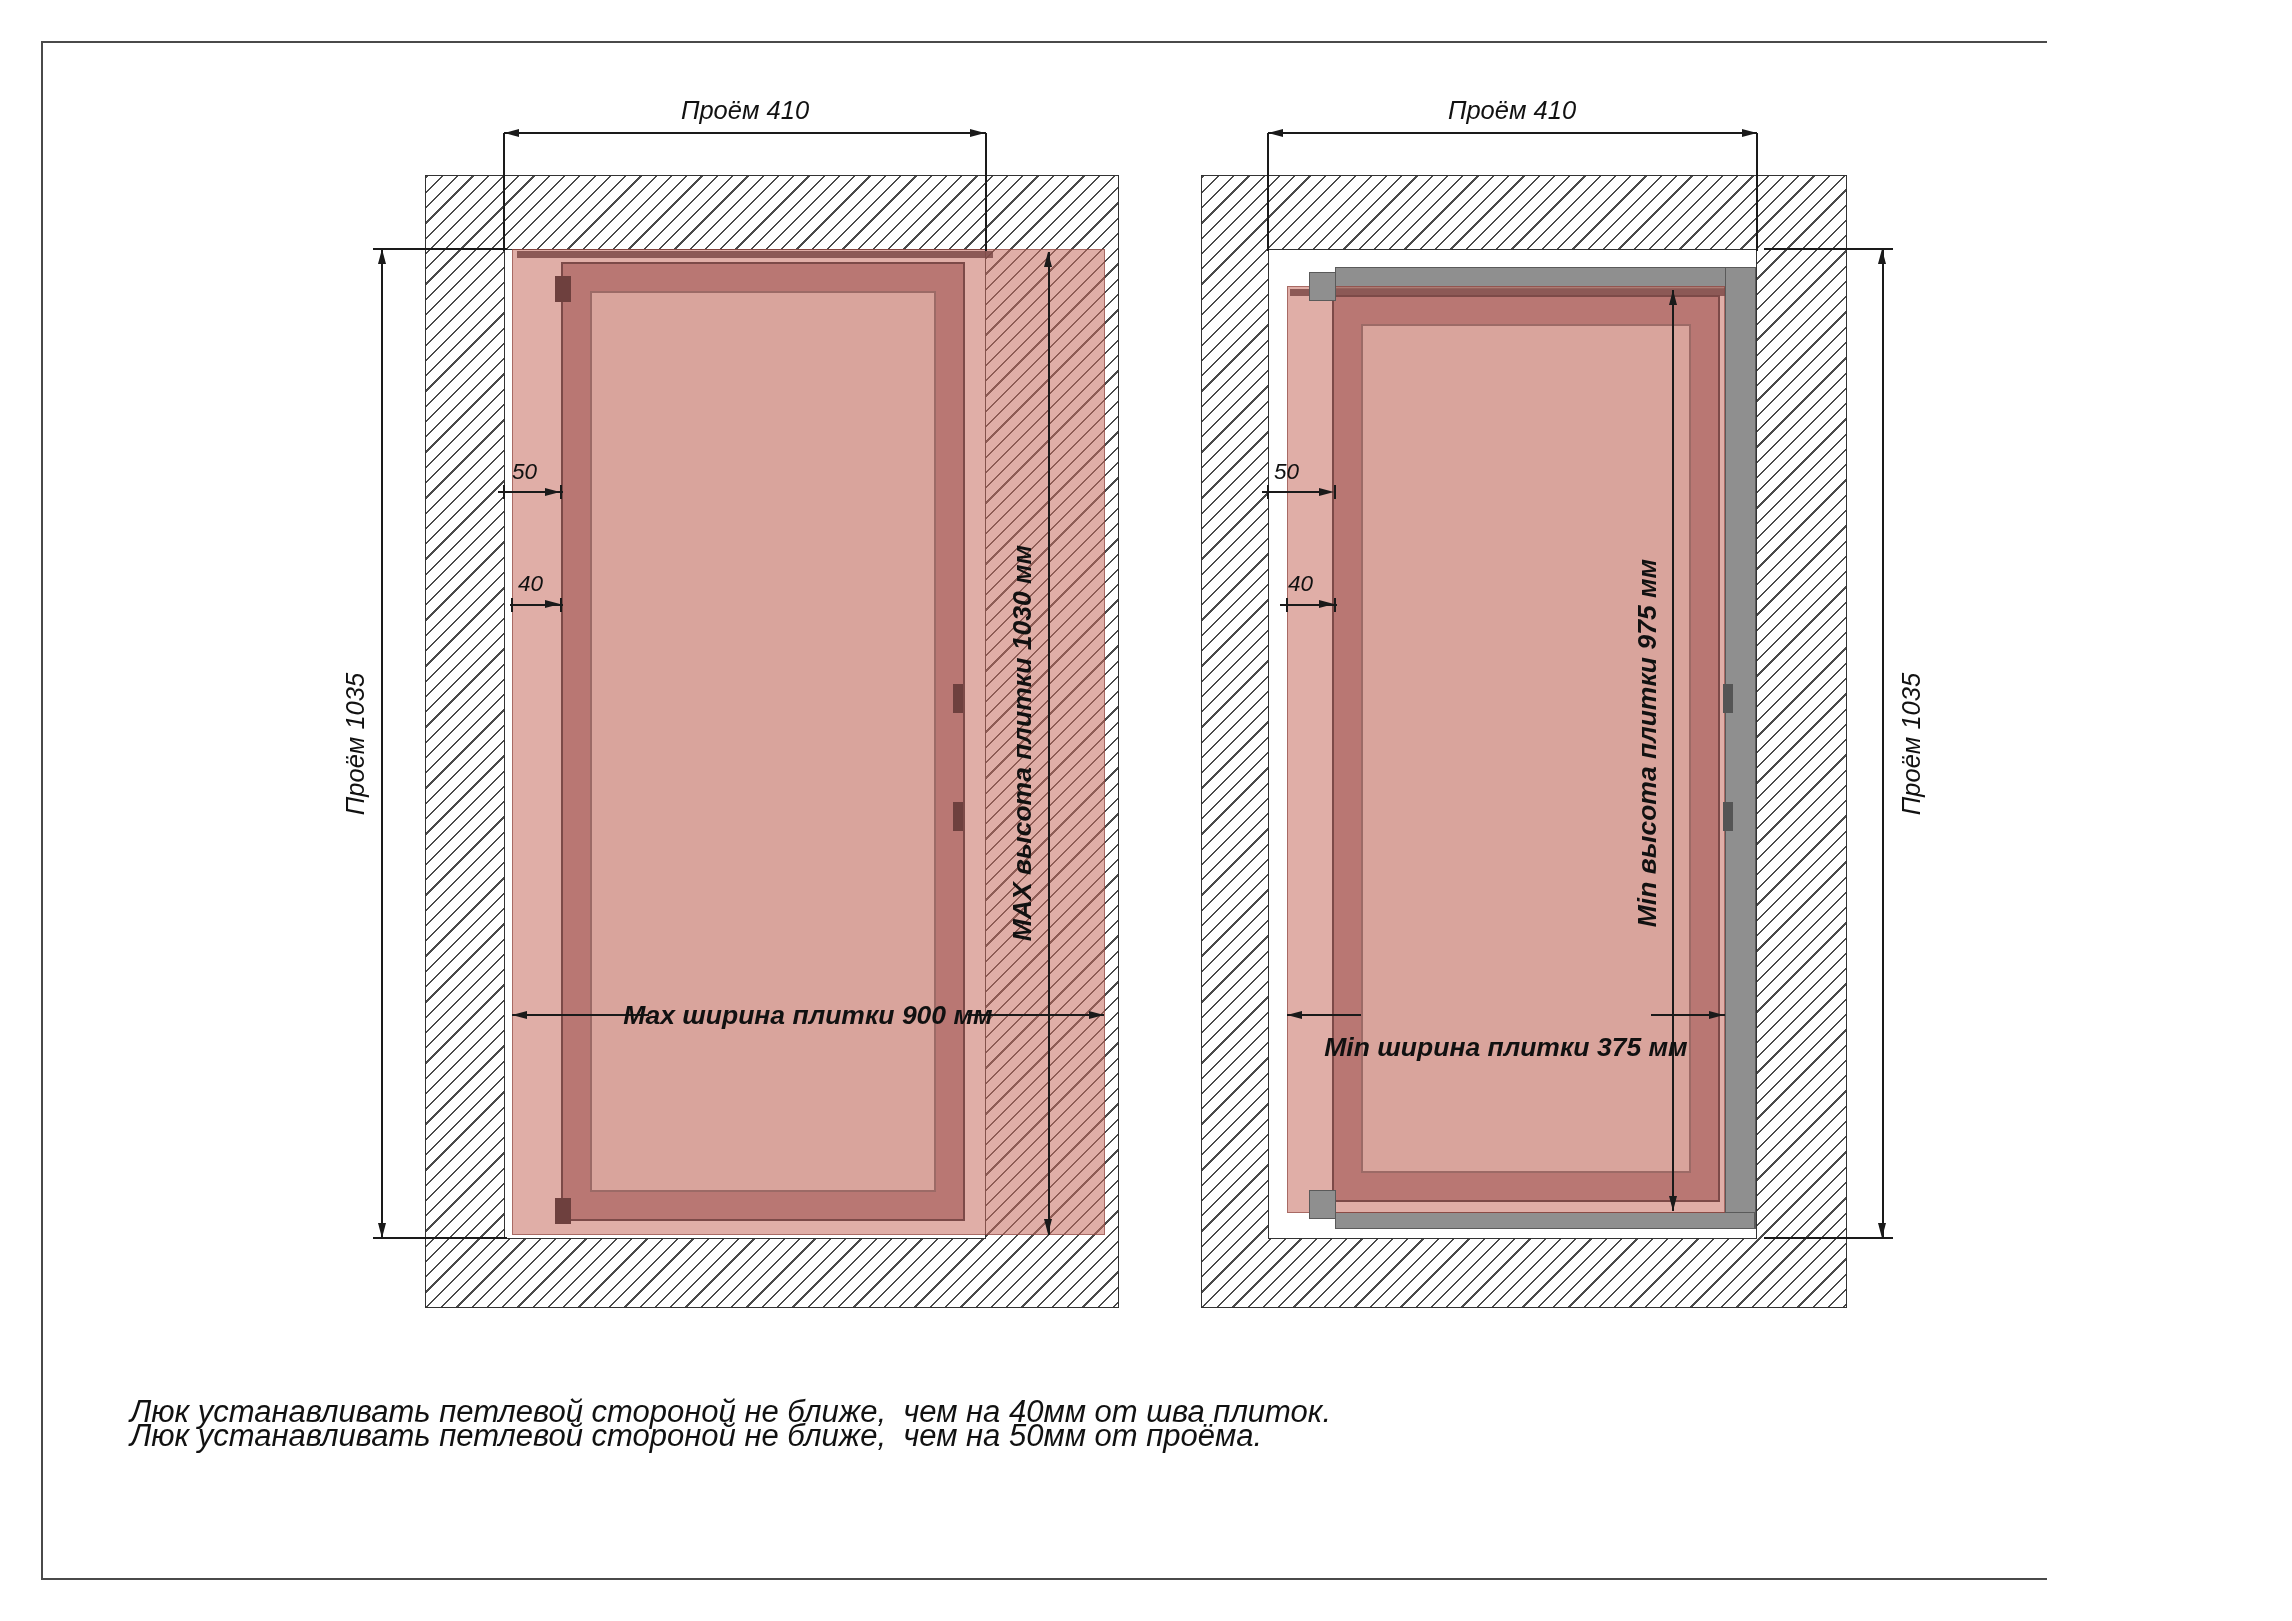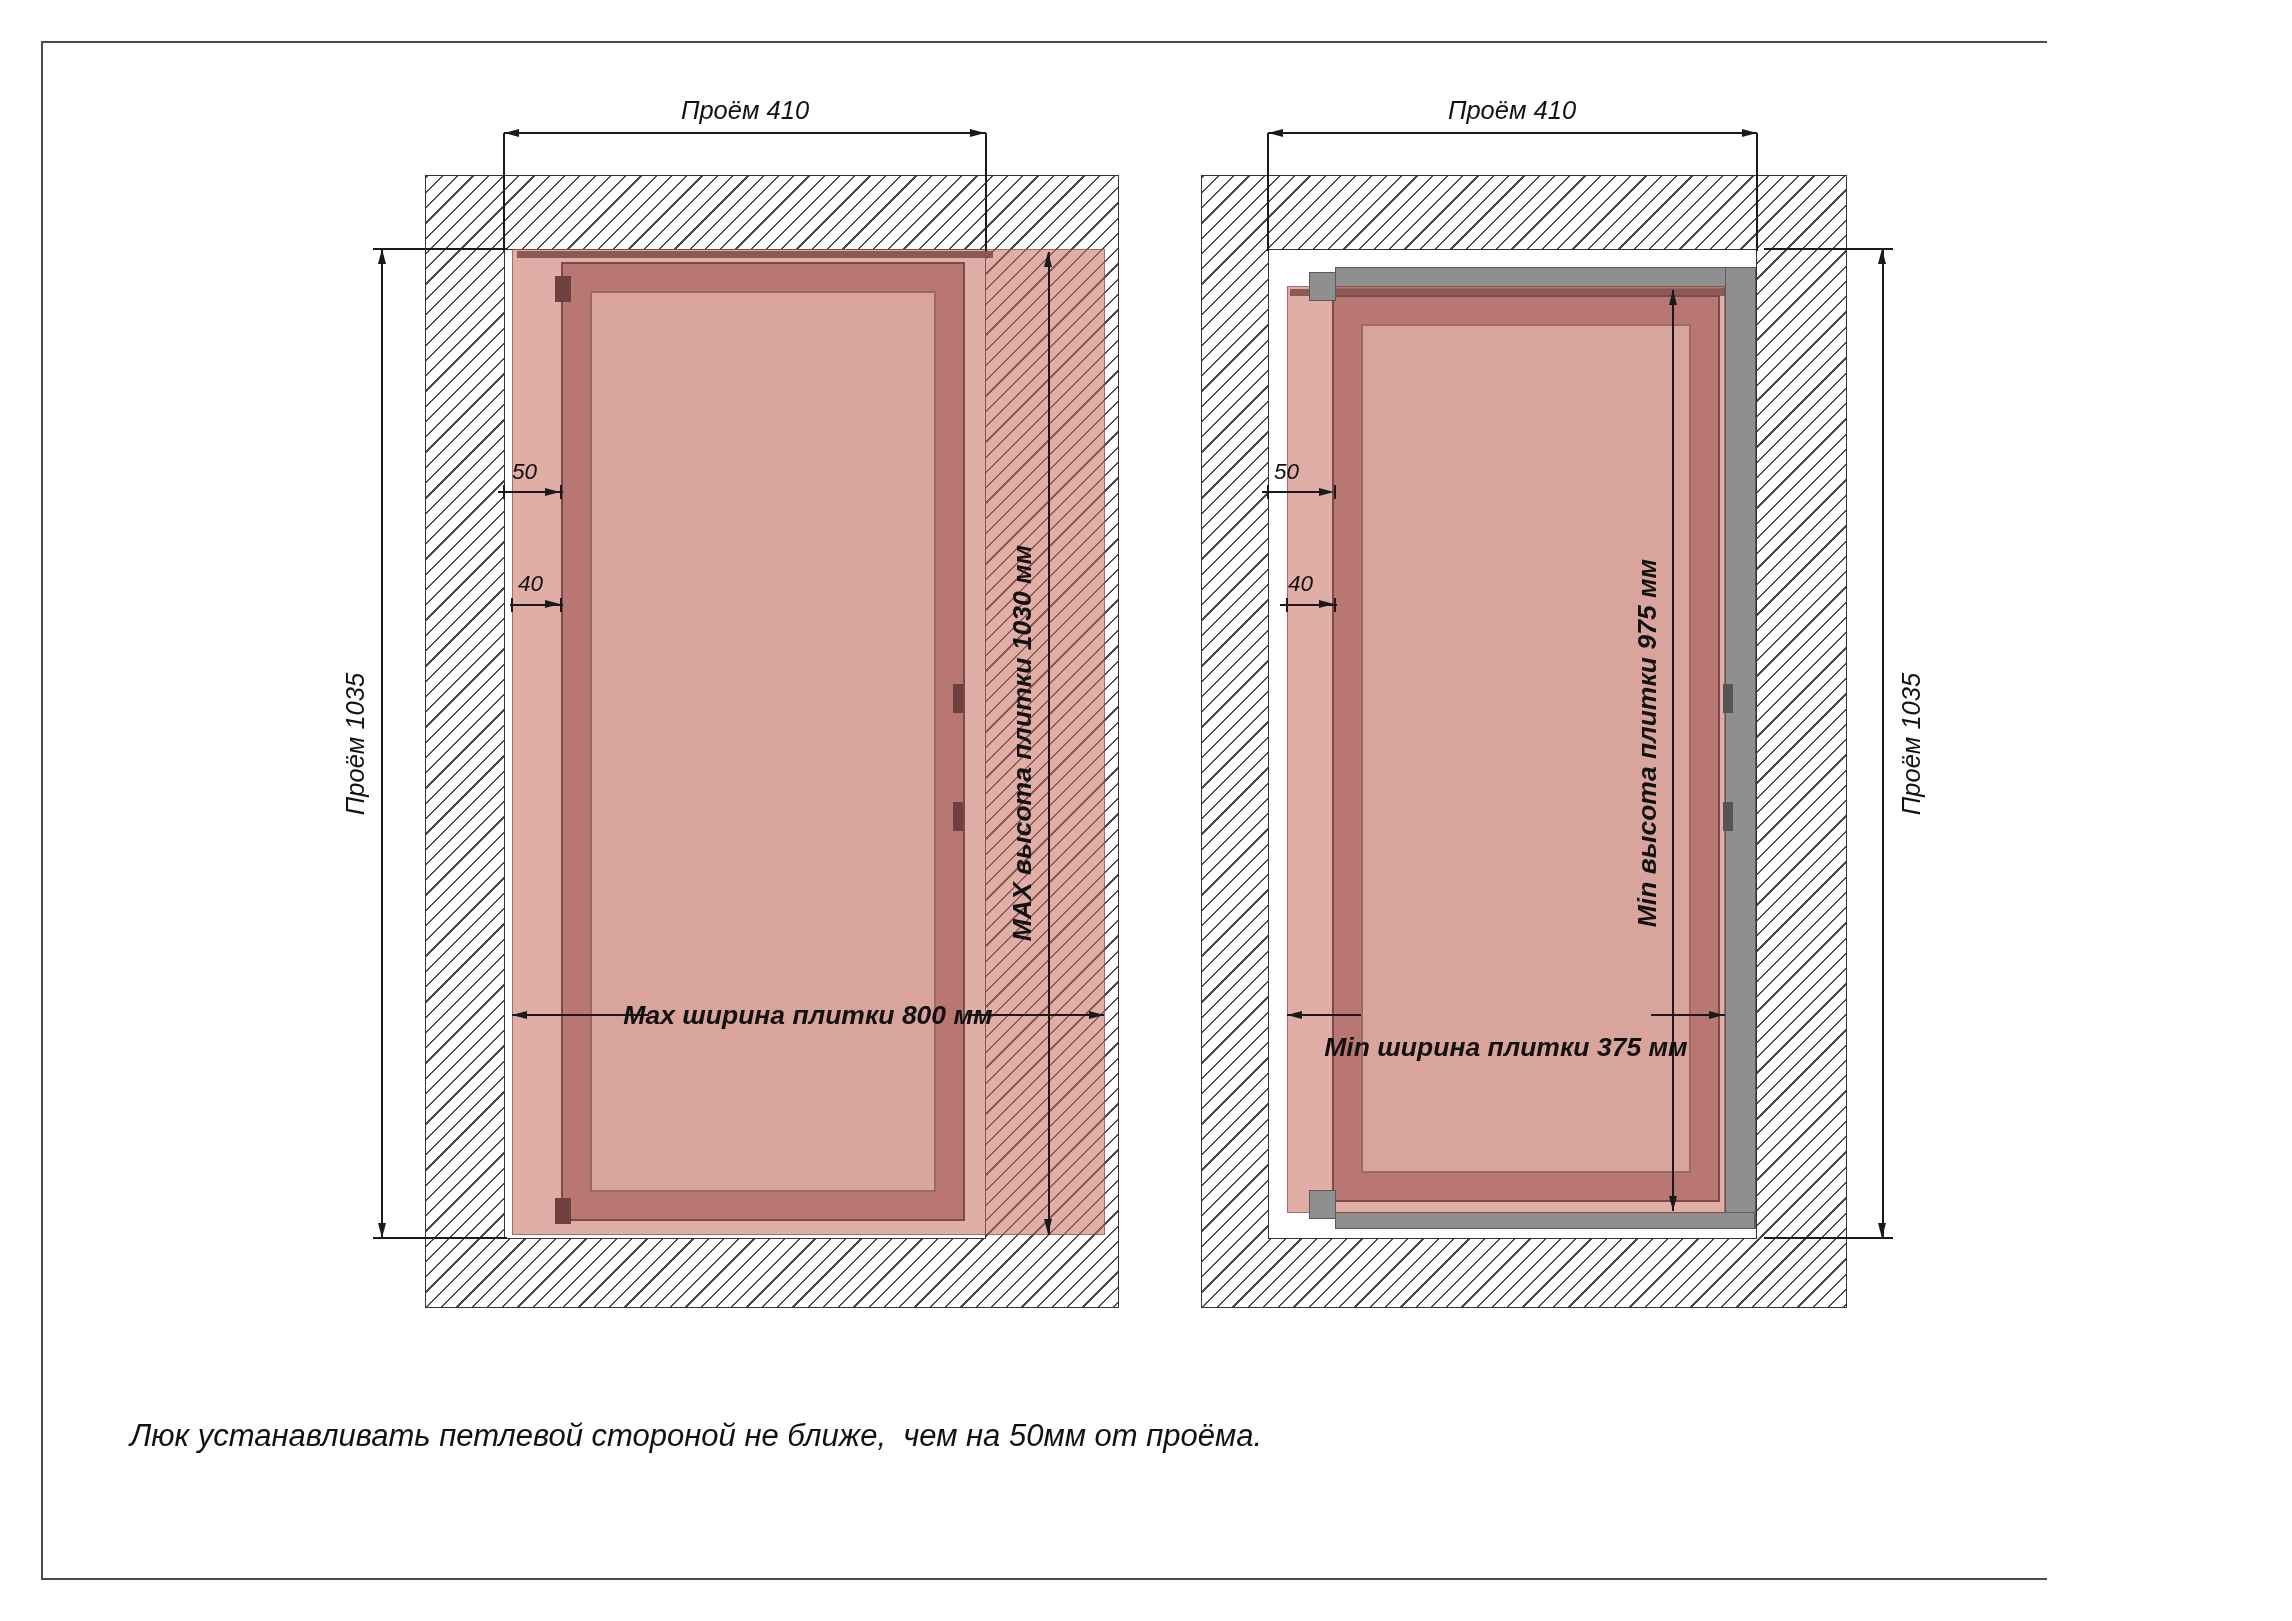--- a/index.html
+++ b/index.html
@@ -91,21 +91,21 @@
 
   <div class="abs dline z10" style="left:1048px; top:252px; width:2px; height:983px;"></div>
   <div class="abs arr a-up z10" style="left:1044px; top:252px;"></div>
   <div class="abs arr a-down z10" style="left:1044px; top:1219px;"></div>
   <div class="abs dim-label bold rot z10" style="left:1022px; top:743px;">MAX высота плитки 1030 мм</div>
 
   <div class="abs dline z10" style="left:512px; top:1014px; width:137px; height:2px;"></div>
   <div class="abs dline z10" style="left:968px; top:1014px; width:136px; height:2px;"></div>
   <div class="abs arr a-left z10" style="left:512px; top:1011px;"></div>
   <div class="abs arr a-right z10" style="left:1089px; top:1011px;"></div>
-  <div class="abs dim-label bold ctr z10" style="left:808px; top:1015px;">Max ширина плитки 800 мм</div>
+  <div class="abs dim-label bold ctr z10" style="left:808px; top:1015px;">Max ширина плитки 900 мм</div>
 
   <div class="abs hatch z1" style="left:1201px; top:175px; width:646px; height:1133px;"></div>
   <div class="abs opening z2" style="left:1268px; top:249px; width:489px; height:990px;"></div>
 
   <div class="abs gray z3" style="left:1335px; top:267px; width:420px; height:21.6px;"></div>
   <div class="abs gray z3" style="left:1725px; top:267px; width:31px; height:962px;"></div>
   <div class="abs gray z3" style="left:1335px; top:1212px; width:420px; height:16.7px;"></div>
 
   <div class="abs tile z4" style="left:1287px; top:286px; width:438px; height:927px;"></div>
   <div class="abs rail z5" style="left:1290px; top:289px; width:435px; height:6.9px;"></div>
@@ -147,16 +147,17 @@
   <div class="abs arr a-up z10" style="left:1669px; top:290px;"></div>
   <div class="abs arr a-down z10" style="left:1669px; top:1196px;"></div>
   <div class="abs dim-label bold rot z10" style="left:1647px; top:743px;">Min высота плитки 975 мм</div>
 
   <div class="abs dline z10" style="left:1287px; top:1014px; width:74px; height:2px;"></div>
   <div class="abs dline z10" style="left:1651px; top:1014px; width:74px; height:2px;"></div>
   <div class="abs arr a-left z10" style="left:1287px; top:1011px;"></div>
   <div class="abs arr a-right z10" style="left:1709px; top:1011px;"></div>
   <div class="abs dim-label bold ctr z10" style="left:1506px; top:1047px;">Min ширина плитки 375 мм</div>
 
+  <div class="abs note z10" style="left:130px; top:1394px;">Люк устанавливать петлевой стороной не ближе,  чем на 40мм от шва плиток.</div>
   <div class="abs note z10" style="left:130px; top:1418px;">Люк устанавливать петлевой стороной не ближе,  чем на 50мм от проёма.</div>
 
 </div>
 
 
 </body></html>

